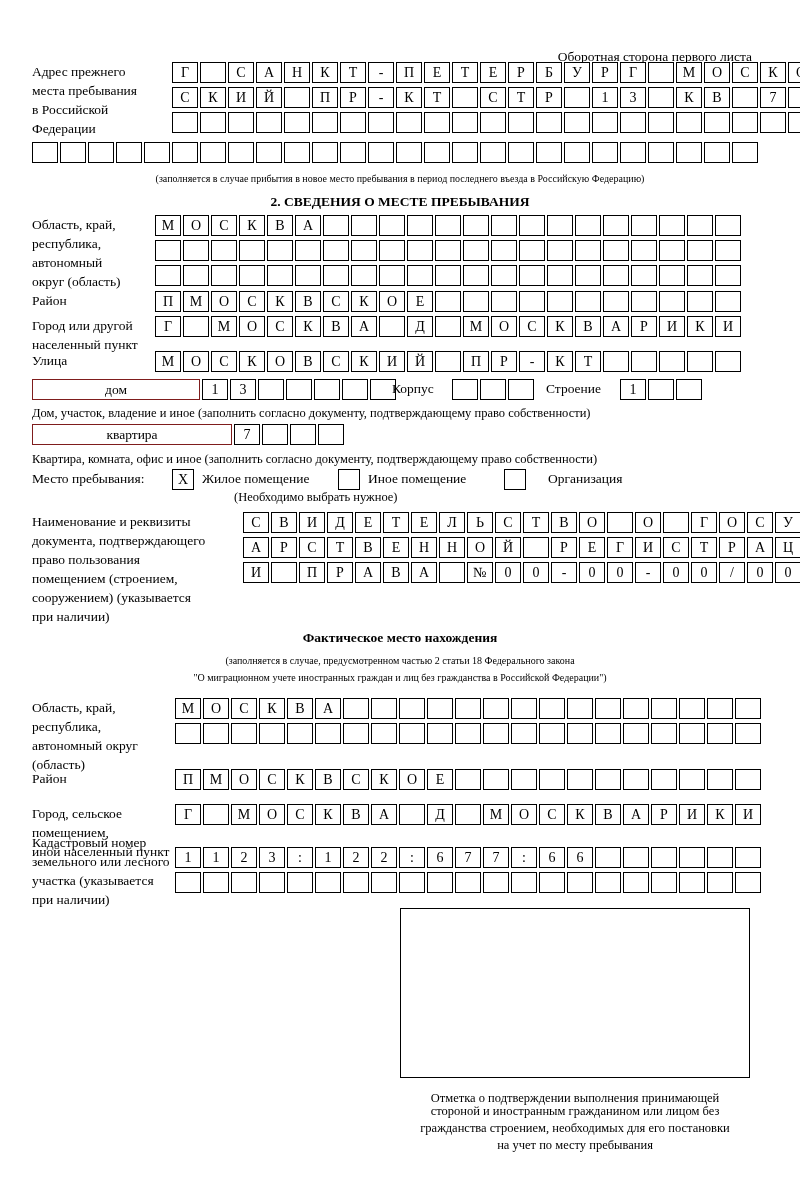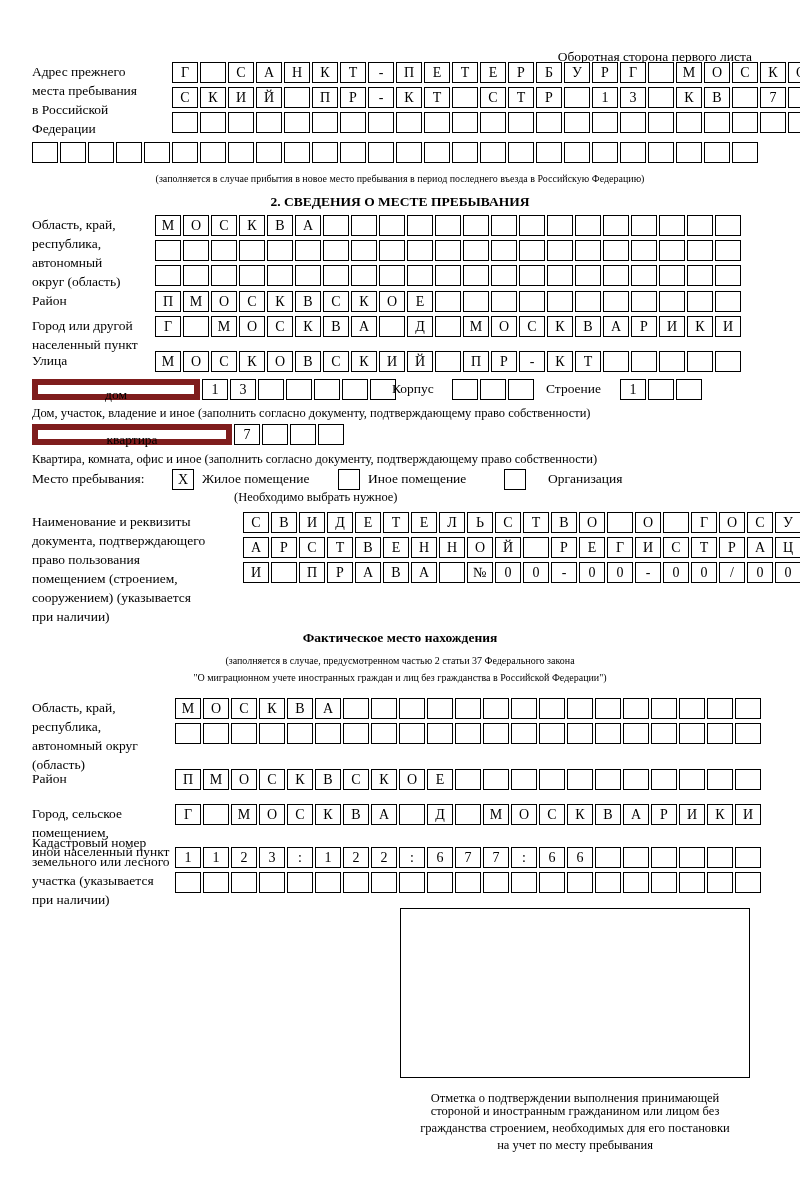--- a/index.html
+++ b/index.html
@@ -45,21 +45,21 @@
     margin-right: 2px;
     box-sizing: border-box;
     font-size: 14px;
     line-height: 19px;
     text-align: center;
     font-family: "Liberation Serif", serif;
     background: #fff;
   }
   .wide-label-box {
     position: absolute;
-    border: 6px solid #7f1d1d;
+    border: 1px solid #7f1d1d;
     box-sizing: border-box;
     height: 21px;
     font-size: 13.5px;
     line-height: 19px;
     text-align: center;
   }
   .capt {
     position: absolute;
     font-size: 10px;
     line-height: 16px;
@@ -480,21 +480,21 @@
       <div class="cell">0</div>
       <div class="cell">-</div>
       <div class="cell">0</div>
       <div class="cell">0</div>
       <div class="cell">/</div>
       <div class="cell">0</div>
       <div class="cell">0</div>
     </div>
 
   <div class="sect-title" style="left:0; top:630px;">Фактическое место нахождения</div>
-  <div class="capt" style="left:0; top:653px;">(заполняется в случае, предусмотренном частью 2 статьи 37 Федерального закона</div>
+  <div class="capt" style="left:0; top:653px;">(заполняется в случае, предусмотренном частью 2 статьи 18 Федерального закона</div>
   <div class="capt" style="left:0; top:670px;">"О миграционном учете иностранных граждан и лиц без гражданства в Российской Федерации")</div>
 
   <div class="lbl" style="left:32px; top:698px; width:145px;">Область, край,
 республика,
 автономный округ
 (область)</div>
   <div class="boxrow" id="al-region-0" style="left:175px; top:698px;">
       <div class="cell">М</div>
       <div class="cell">О</div>
       <div class="cell">С</div>

